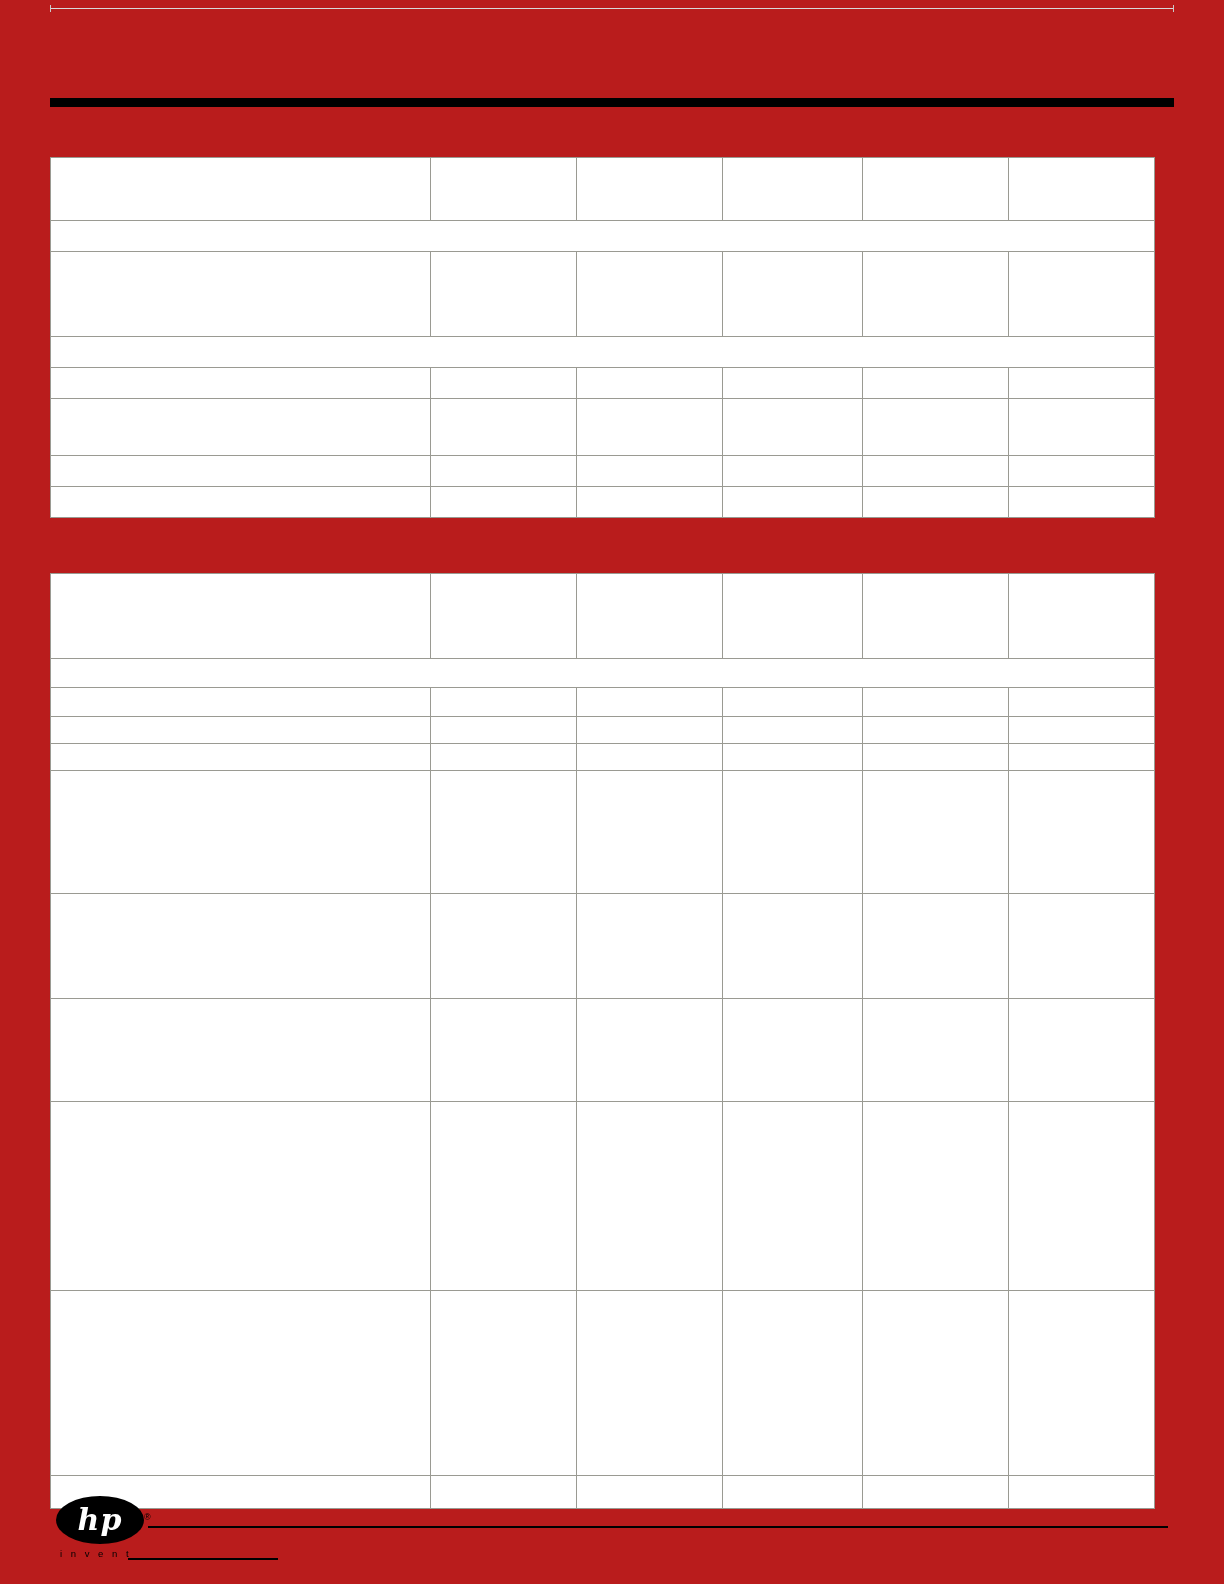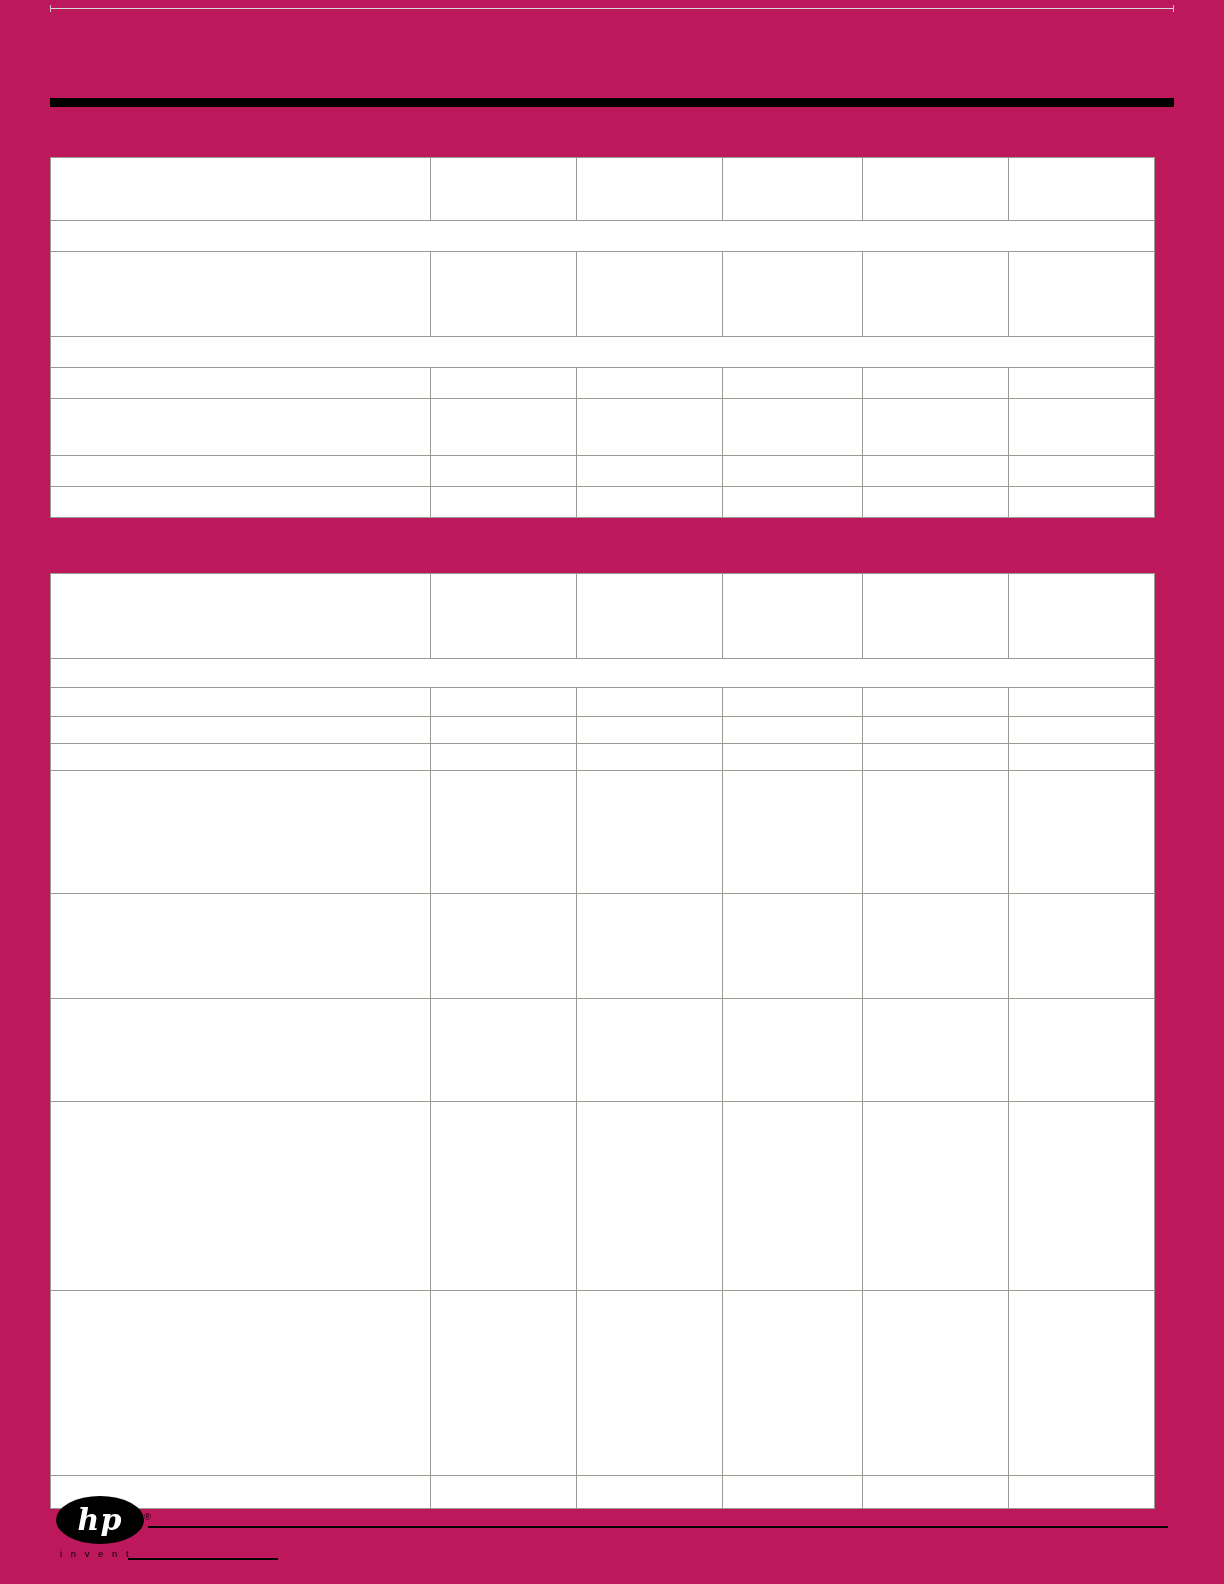--- a/index.html
+++ b/index.html
@@ -12,21 +12,21 @@
     height: 1584px;
     font-family: "Liberation Sans", sans-serif;
     color: #000000;
     position: relative;
     overflow: hidden;
   }
   .page {
     position: relative;
     width: 1224px;
     height: 1584px;
-    background: #be185d;
+    background: #b91c1c;
   }
 
   
   .top-rule {
     position: absolute;
     left: 50px;
     top: 8px;
     width: 1124px;
     height: 1px;
     background: #d8d8d8;

